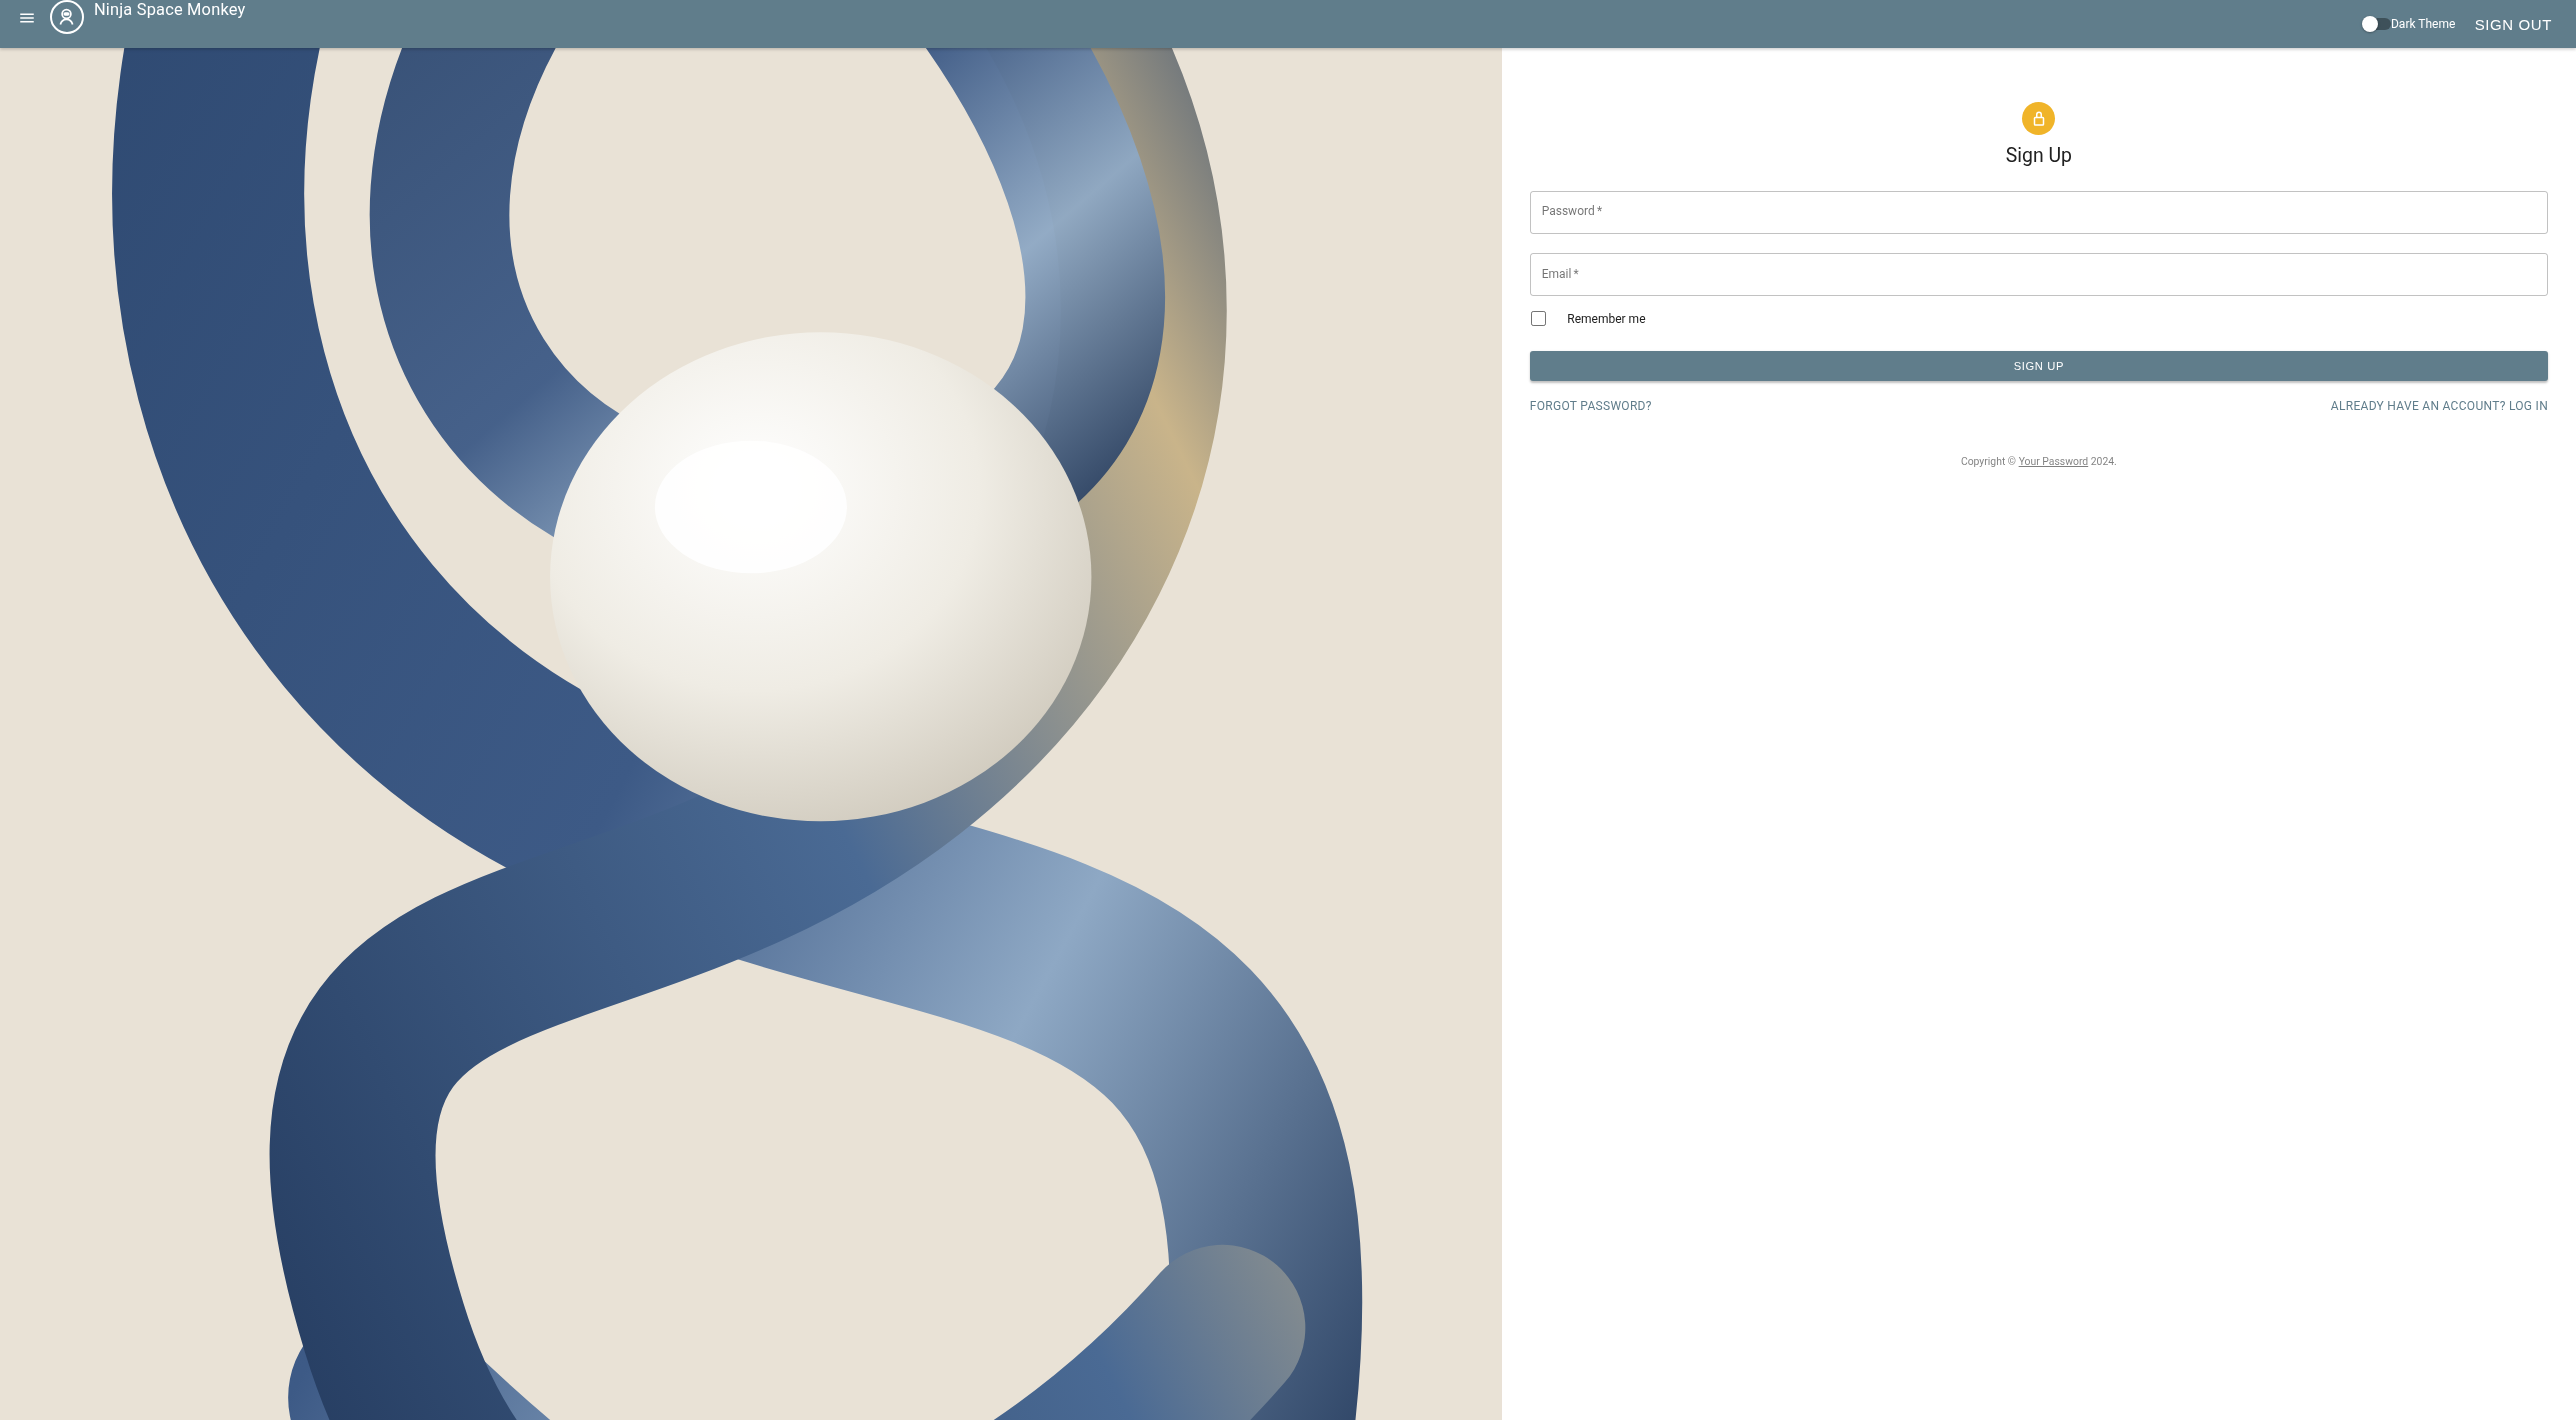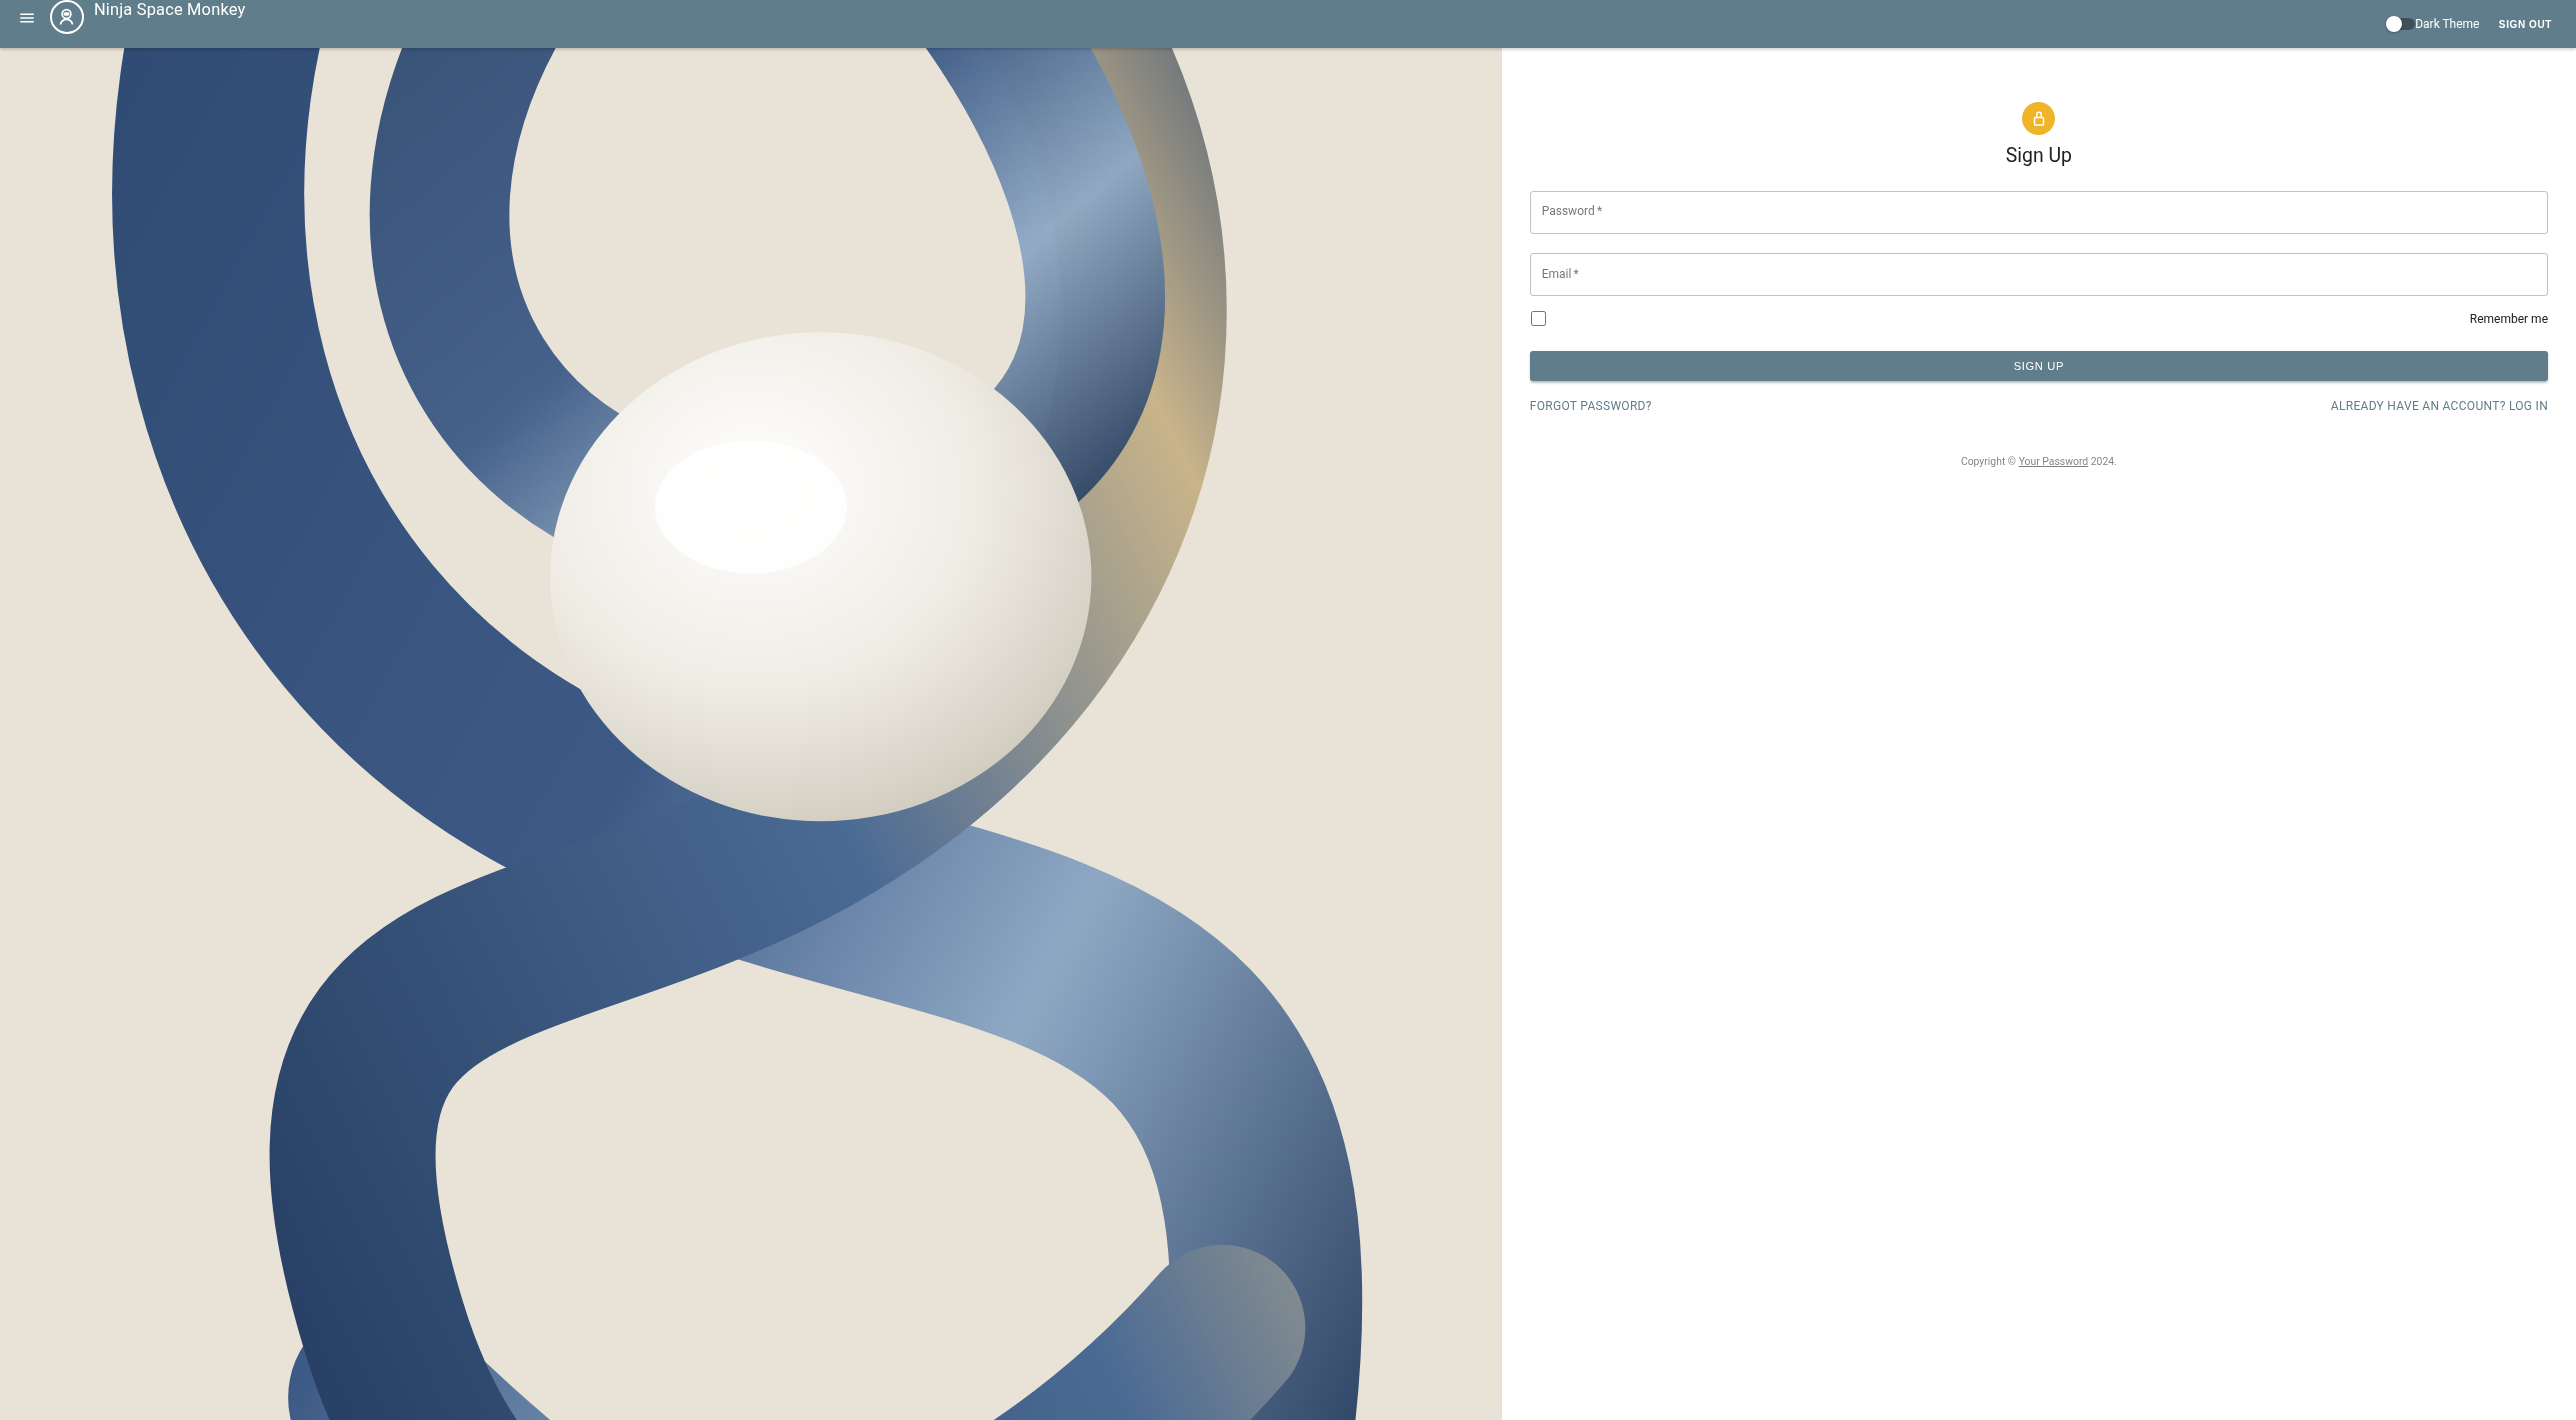--- a/index.html
+++ b/index.html
@@ -50,21 +50,21 @@
   }
   .switch-thumb {
     position: absolute; top: -2.2px; left: -2.2px;
     width: 16.4px; height: 16.4px; border-radius: 50%;
     background: #fff; box-shadow: 0 0.7px 2.2px rgba(0,0,0,.4);
   }
   .theme-label { font-size: 12px; }
 
   .signout-btn {
     background: none; border: none; color: #fff;
-    font-size: 10px; font-weight: 700; letter-spacing: 0.6px;
+    font-size: 15px; font-weight: 400; letter-spacing: 0.6px;
     padding: 6px 6px; cursor: pointer; text-transform: uppercase;
   }
 
   
   .main {
     position: absolute; top: 48px; bottom: 0; left: 0; right: 0;
     display: flex;
   }
   .hero {
     flex: 0 0 58.3%;
@@ -104,22 +104,22 @@
     background: transparent; outline: none;
   }
   .field label {
     position: absolute; left: 10.4px; top: 13.4px;
     font-size: 12px; color: rgba(0,0,0,.55);
     pointer-events: none; background: #fff; padding: 0 1.5px;
   }
   .field label .req { margin-left: 2.2px; }
 
   .remember {
-    display: flex; align-items: center; gap: 10px;
-    margin: -4.5px 0 25px 1.5px; cursor: pointer; user-select: none; justify-content: space-between;
+    display: flex; align-items: center; gap: 21px;
+    margin: -4.5px 0 25px 1.5px; cursor: pointer; user-select: none;
   }
   .checkbox {
     width: 15px; height: 15px;
     border: 1.5px solid rgba(0,0,0,.55);
     border-radius: 2.2px;
   }
   .remember-label { font-size: 12px; color: #212121; }
 
   .submit-btn {
     width: 100%; height: 30px;

